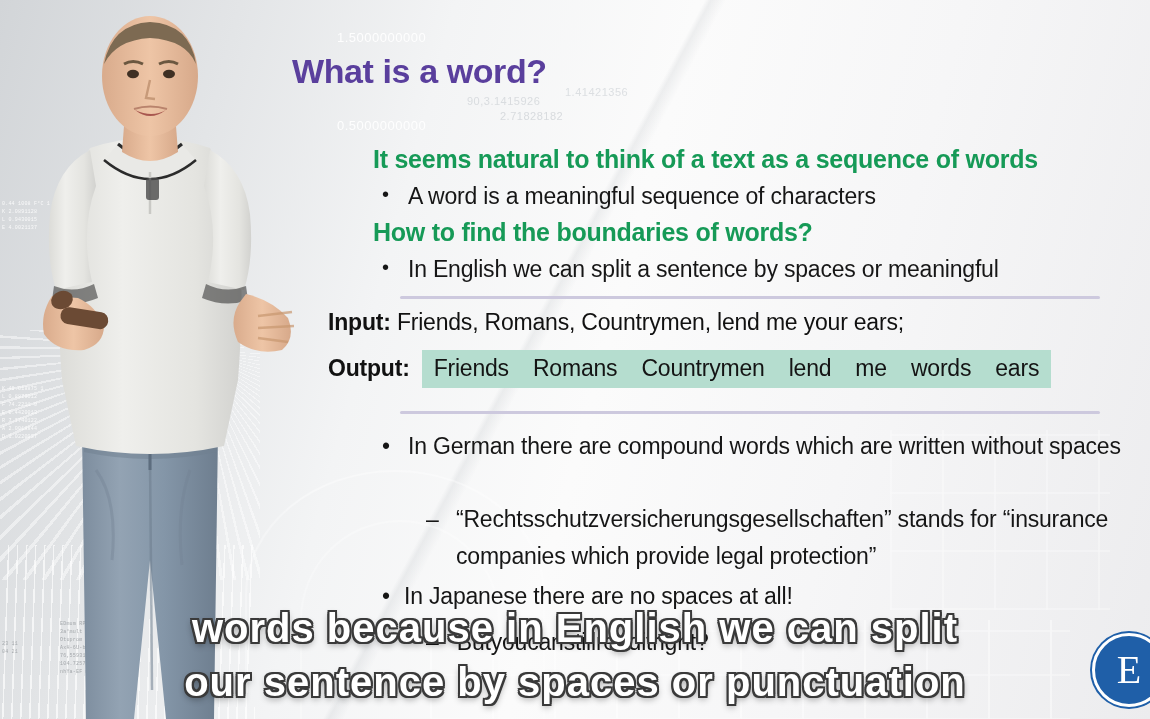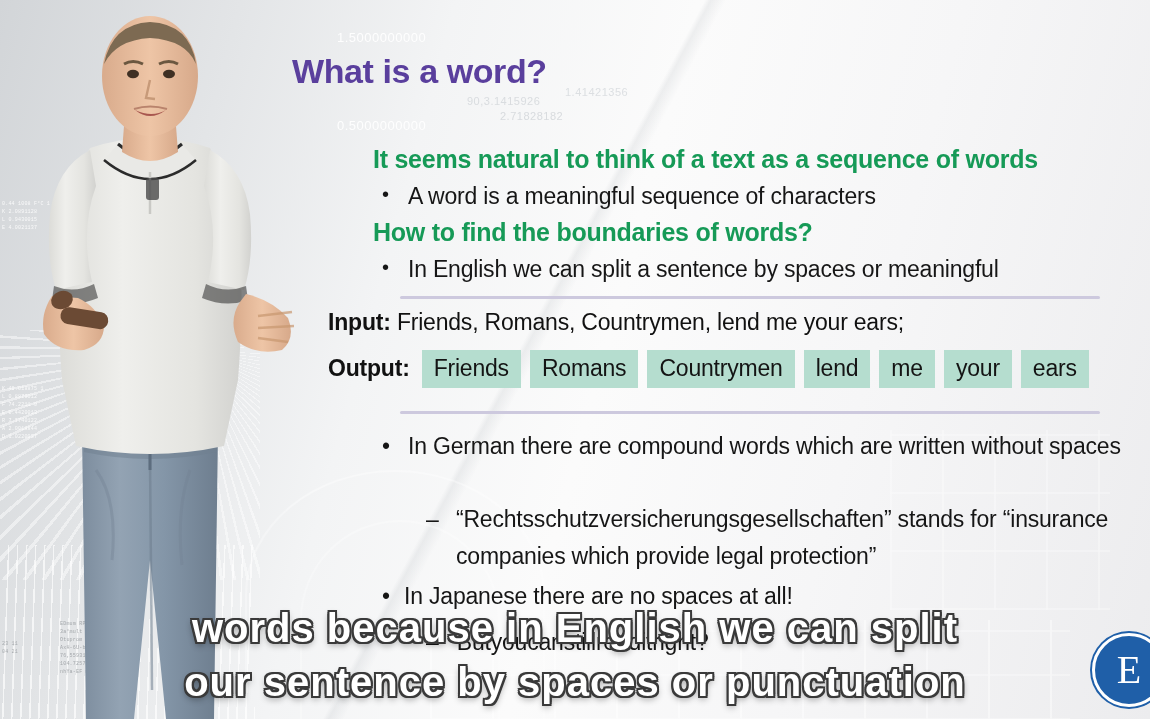--- a/index.html
+++ b/index.html
@@ -122,21 +122,21 @@
 
   #io-output {
     position:absolute; left:328px; top:355px;
     display:flex; align-items:center; white-space:nowrap;text-align:right;
   }
   #io-output .lbl {
     font-size:23px; font-weight:bold; color:#111; margin-right:12px; letter-spacing:-0.2px;
   }
   .tok {
     background:#b5ddcf; color:#141414; font-size:23px; letter-spacing:-0.2px;
-    padding:5px 12px 7px; margin-right:9px; line-height:1.15;
+    padding:5px 12px 7px; line-height:1.15;
   }
 
   .blk {
     position:absolute; font-size:23px; color:#161616; letter-spacing:-0.2px;
     line-height:1.6;
   }
   #b-german  { left:382px; top:428px; width:760px; }
   #b-german .dot { position:absolute; left:0; top:0; }
   #b-german .body { display:block; margin-left:26px; }
   #b-dash-de { left:426px; top:501px; width:740px; }
@@ -294,21 +294,21 @@
 
     <div class="rule" id="rule-top"></div>
 
     <div id="io-input">
       <span class="lbl">Input:</span>
       <span>Friends, Romans, Countrymen, lend me your ears;</span>
     </div>
 
     <div id="io-output">
       <span class="lbl">Output:</span>
-      <span id="token-host"><span class="tok">Friends</span><span class="tok">Romans</span><span class="tok">Countrymen</span><span class="tok">lend</span><span class="tok">me</span><span class="tok">your</span><span class="tok">ears</span></span>
+      <span id="token-host"><span class="tok">Friends</span><span class="tok">Romans</span><span class="tok">Countrymen</span><span class="tok">lend</span><span class="tok">me</span><span class="tok">words</span><span class="tok">ears</span></span>
     </div>
 
     <div class="rule" id="rule-bottom"></div>
 
     <div class="blk" id="b-german">
       <span class="dot">•</span>
       <span class="body">In German there are compound words which are written without spaces</span>
     </div>
 
     <div class="blk" id="b-dash-de">

